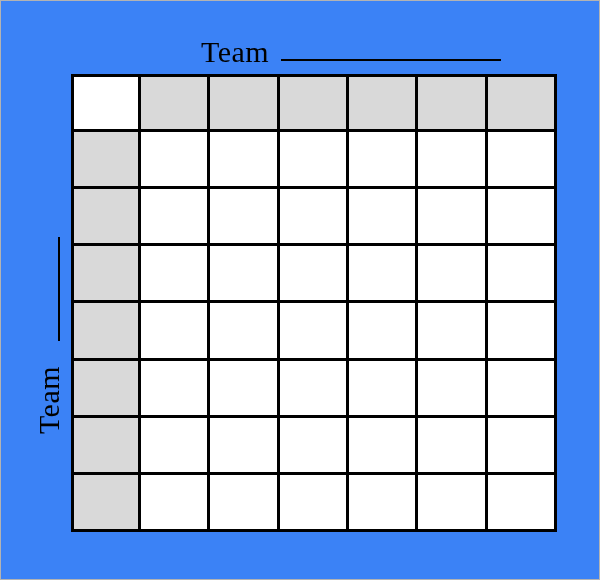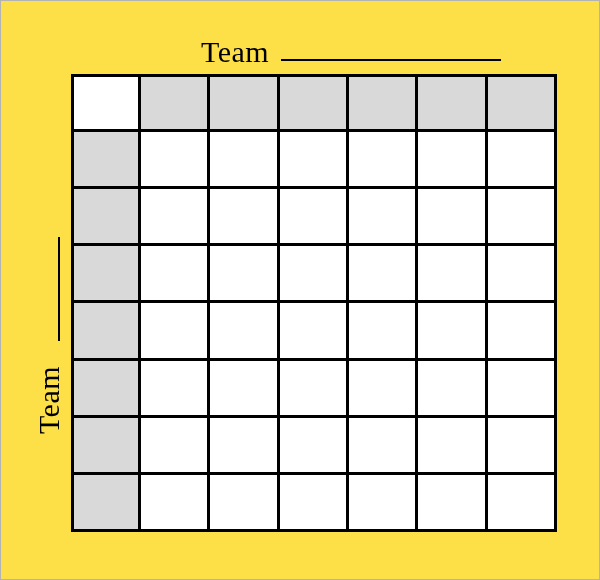--- a/index.html
+++ b/index.html
@@ -13,21 +13,21 @@
     overflow: hidden;
     font-family: "Liberation Serif", "DejaVu Serif", serif;
   }
 
   
   #page {
     position: relative;
     width: 600px;
     height: 580px;
     box-sizing: border-box;
-    background: #fde047;
+    background: #3b82f6;
     border: 1px solid #b3b3b3;
     padding-left: 33px;
   }
 
   
   #top-label {
     position: absolute;
     left: 200px;
     top: 30px;
     width: 300px;

